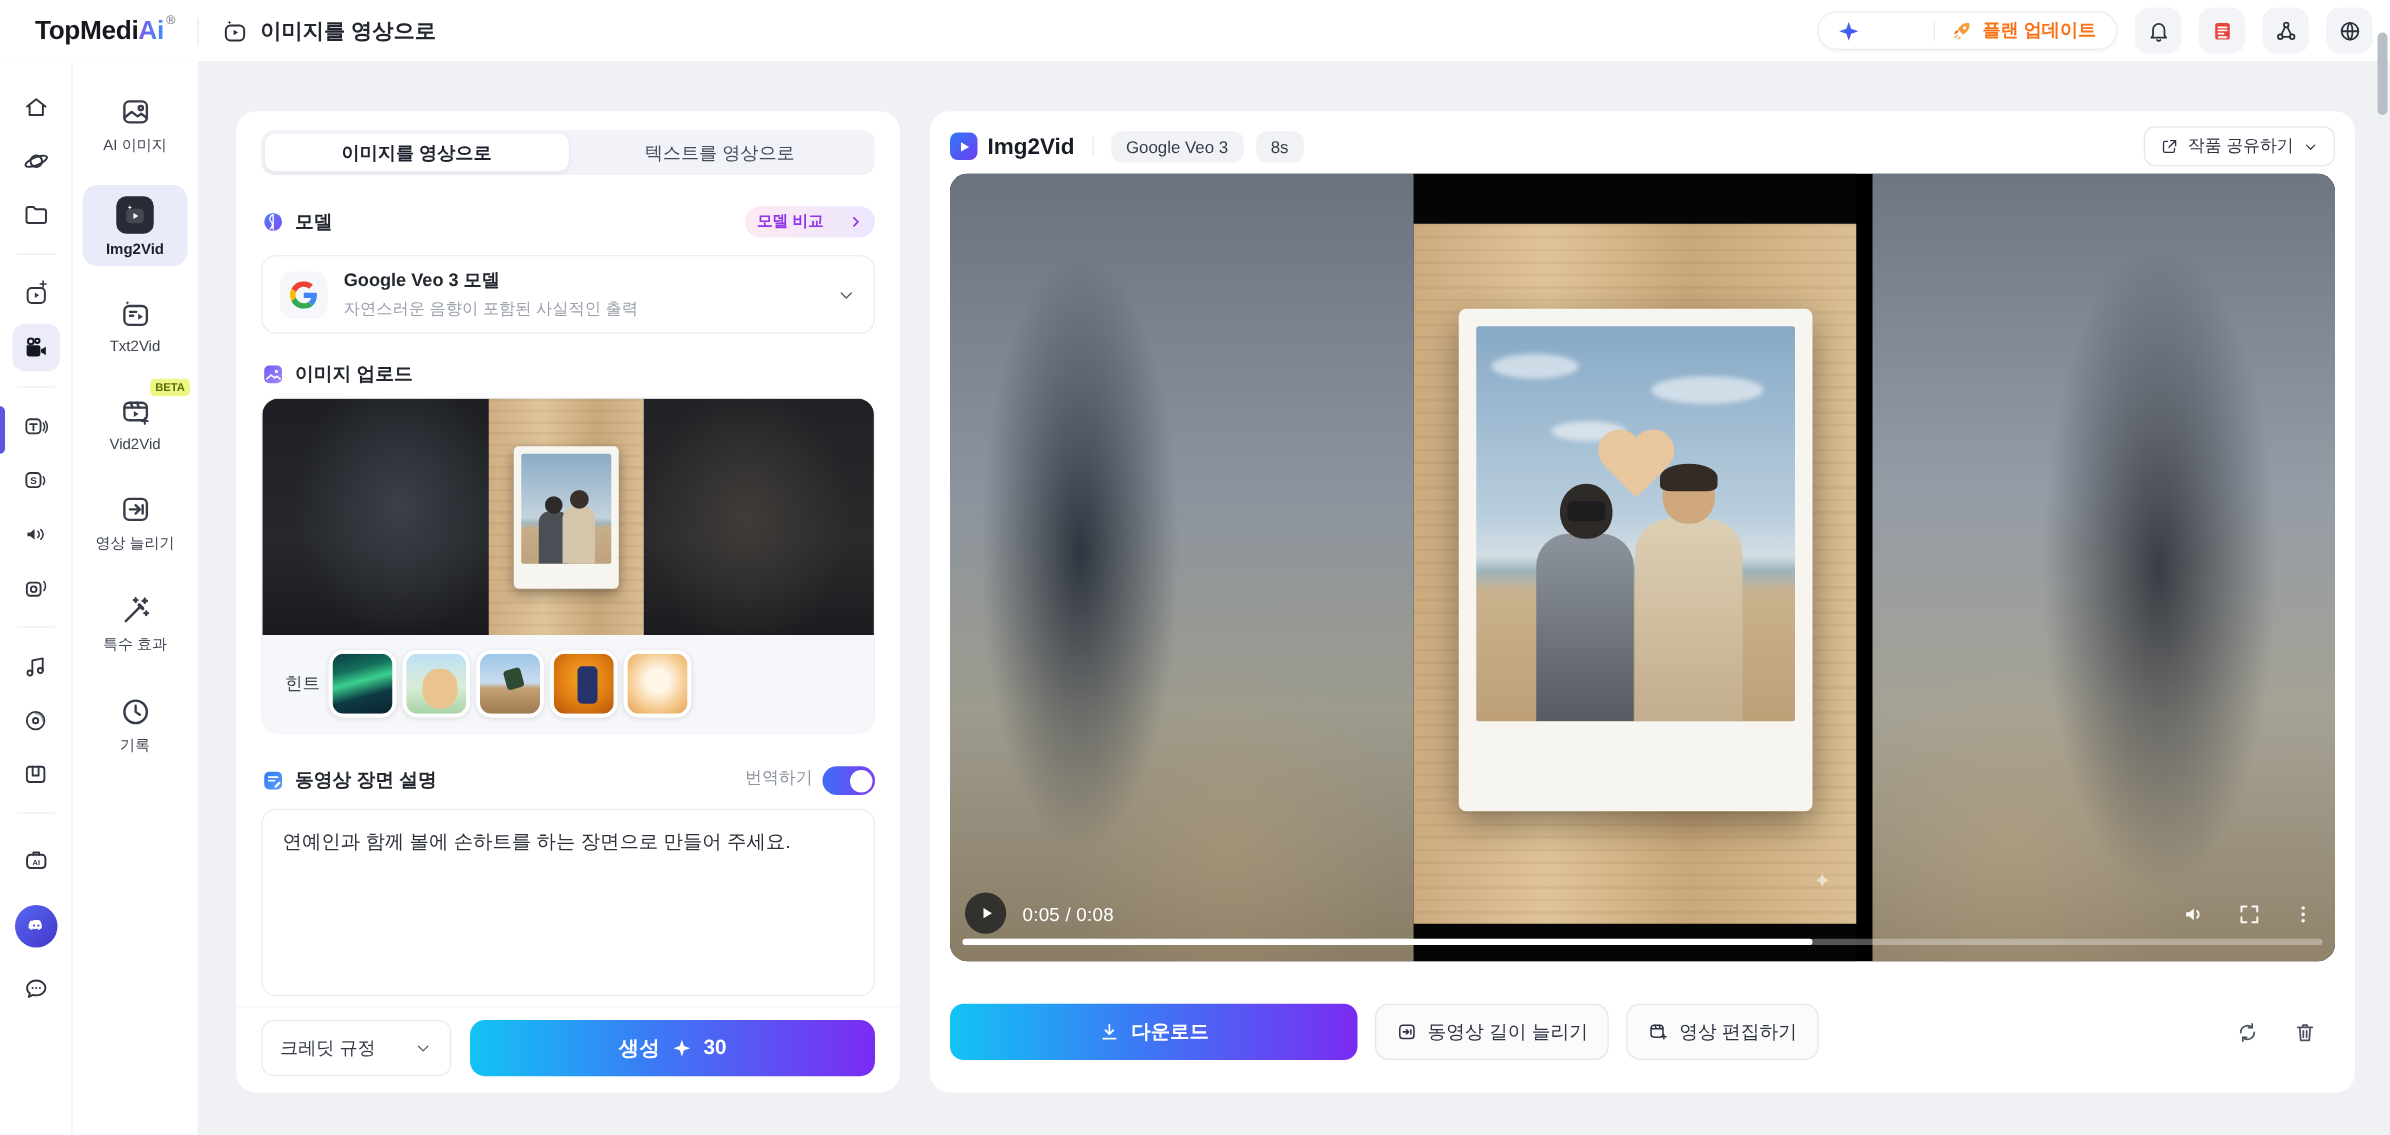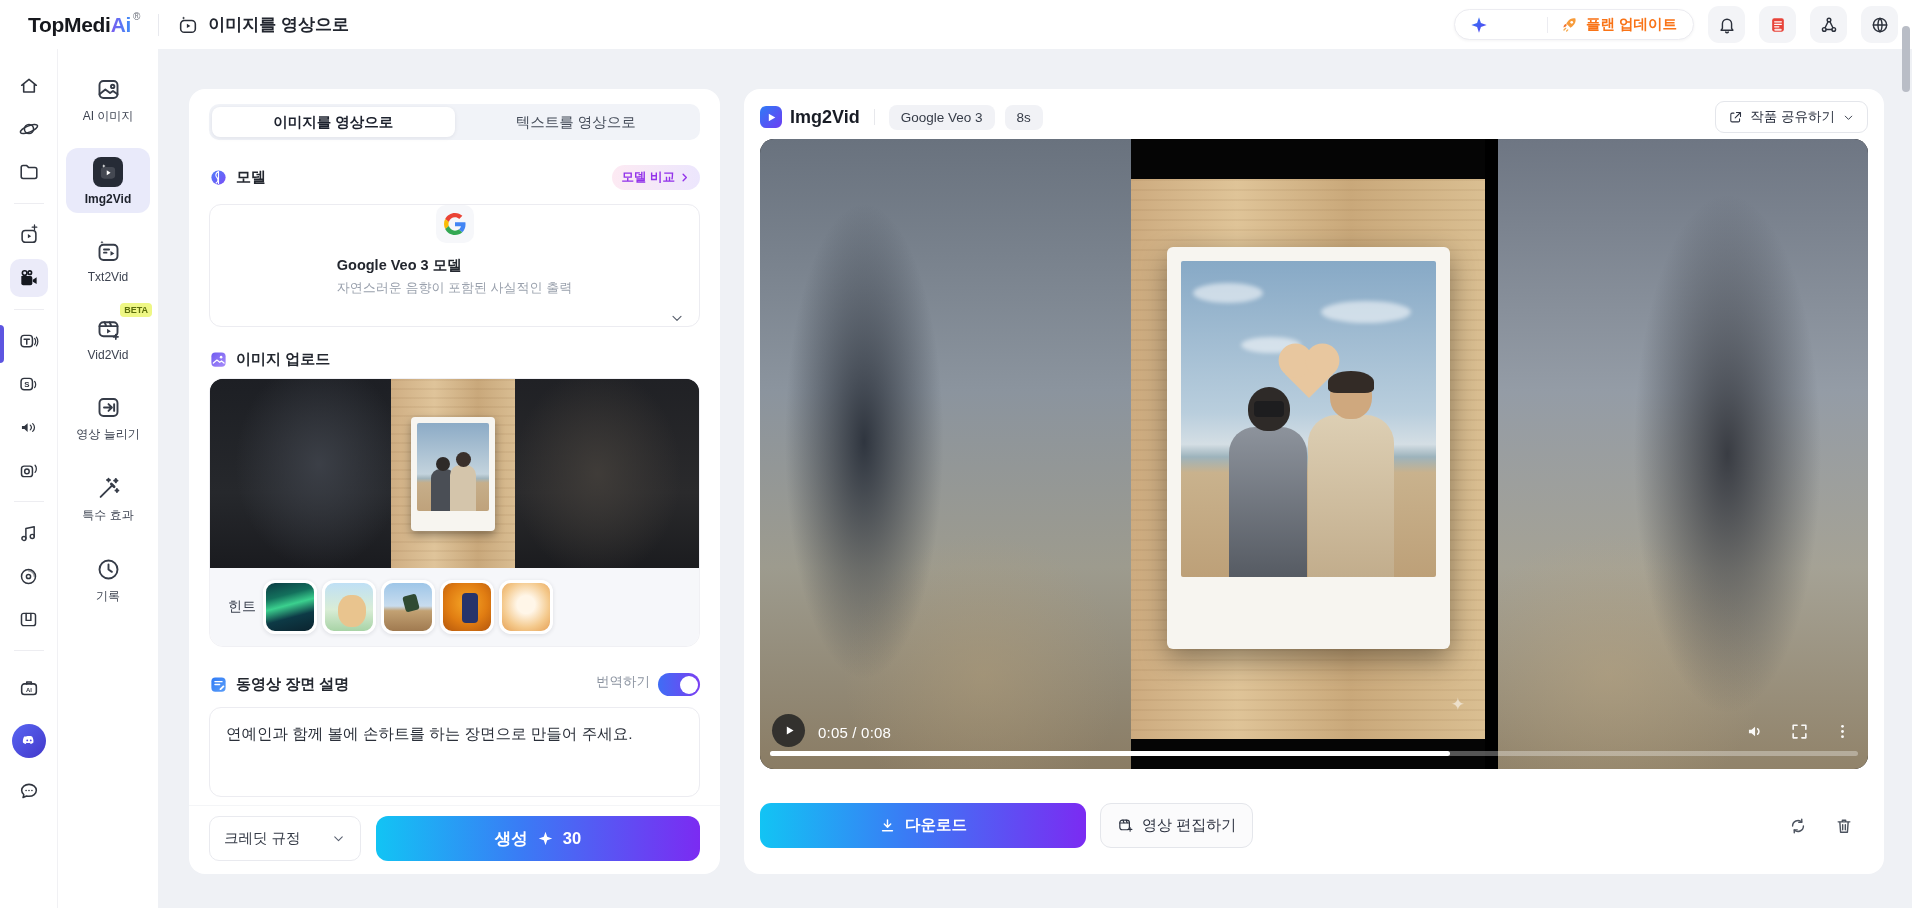--- a/index.html
+++ b/index.html
@@ -45,24 +45,24 @@
   .main { flex:1; display:flex; gap:24px; padding:40px 28px 34px 31px; }
   .panel { background:#fff; border-radius:16px; }
 
   
   .composer { width:531px; display:flex; flex-direction:column; padding:15px 20px 0; }
   .tabs { background:#f1f3f8; border-radius:10px; height:36px; display:flex; padding:3px; }
   .tab { flex:1; border-radius:8px; display:flex; align-items:center; justify-content:center; font-size:14.5px; color:#454c59; cursor:pointer; }
   .tab.active { background:#fff; color:#1c212d; font-weight:600; box-shadow:0 1px 4px rgba(25,30,50,.08); }
 
   .sec-head { display:flex; align-items:center; gap:8px; margin-top:25px; font-size:15px; font-weight:700; color:#23272f; }
-  .badge-compare { margin-left:auto; display:flex; align-items:center; gap:4px; font-size:12.5px; font-weight:600; color:#9333ea;
+  .badge-compare { margin-left:auto; display:flex; align-items:center; gap:20px; font-size:12.5px; font-weight:600; color:#9333ea;
     background:linear-gradient(90deg,#fdeaf3,#ece6fd); border-radius:999px; padding:4px 10px; cursor:pointer; }
 
-  .model-card { margin-top:14px; border:1px solid #ececf1; border-radius:12px; padding:0 14px; display:flex; align-items:center; gap:13px; cursor:pointer;flex-direction:column; }
+  .model-card { margin-top:14px; border:1px solid #ececf1; border-radius:12px; padding:10px 14px; display:flex; align-items:center; gap:13px; cursor:pointer; }
   .g-tile { width:38px; height:38px; border-radius:10px; background:#f6f7fa; display:flex; align-items:center; justify-content:center; }
   .model-name { font-size:14.5px; font-weight:700; color:#23272f; }
   .model-desc { font-size:13px; color:#9aa1ad; margin-top:4px; }
   .model-chev { margin-left:auto; color:#565d6a; }
 
   .upload-box { margin-top:9px; border-radius:14px; overflow:hidden; border:1px solid #f0f0f4; }
   .preview { height:189px; position:relative; background:#141519; cursor:pointer; }
   .pv-side { position:absolute; top:0; bottom:0; }
   .pv-left { left:0; width:182px;
     background:radial-gradient(120px 150px at 60% 45%, rgba(62,66,74,.9), rgba(62,66,74,0) 70%), linear-gradient(180deg,#1d1f24,#26282c 60%,#1a1b1f); }
@@ -655,20 +655,29 @@
           <span>
               <svg class="ic" width="17" height="17" viewBox="0 0 24 24" style="color:#fff;stroke-width:2">
                 <path d="M12 4v10M7.5 10 12 14.5 16.5 10M5 19.5h14"></path>
               </svg>
             </span>
           <span>다운로드</span>
         </button>
         <button class="ghost-btn">
           <span>
               <svg class="ic" width="17" height="17" viewBox="0 0 24 24">
+                <rect x="4" y="4.5" width="16" height="15" rx="3.5"></rect>
+                <path d="M8 12h6M11.5 9.5 14 12l-2.5 2.5M16.5 9.5v5"></path>
+              </svg>
+            </span>
+          <span>동영상 길이 늘리기</span>
+        </button>
+        <button class="ghost-btn">
+          <span>
+              <svg class="ic" width="17" height="17" viewBox="0 0 24 24">
                 <rect x="4" y="4.5" width="13.5" height="13.5" rx="3.5"></rect>
                 <path d="M4 8.5h13.5M8.5 4.5 10 8.5M13 4.5l1.5 4"></path>
                 <path d="M16 17.5h5M18.5 15v5" stroke-width="1.5"></path>
               </svg>
             </span>
           <span>영상 편집하기</span>
         </button>
         <span class="tail-icons">
           <span class="ti">
               <svg class="ic" width="20" height="20" viewBox="0 0 24 24">

